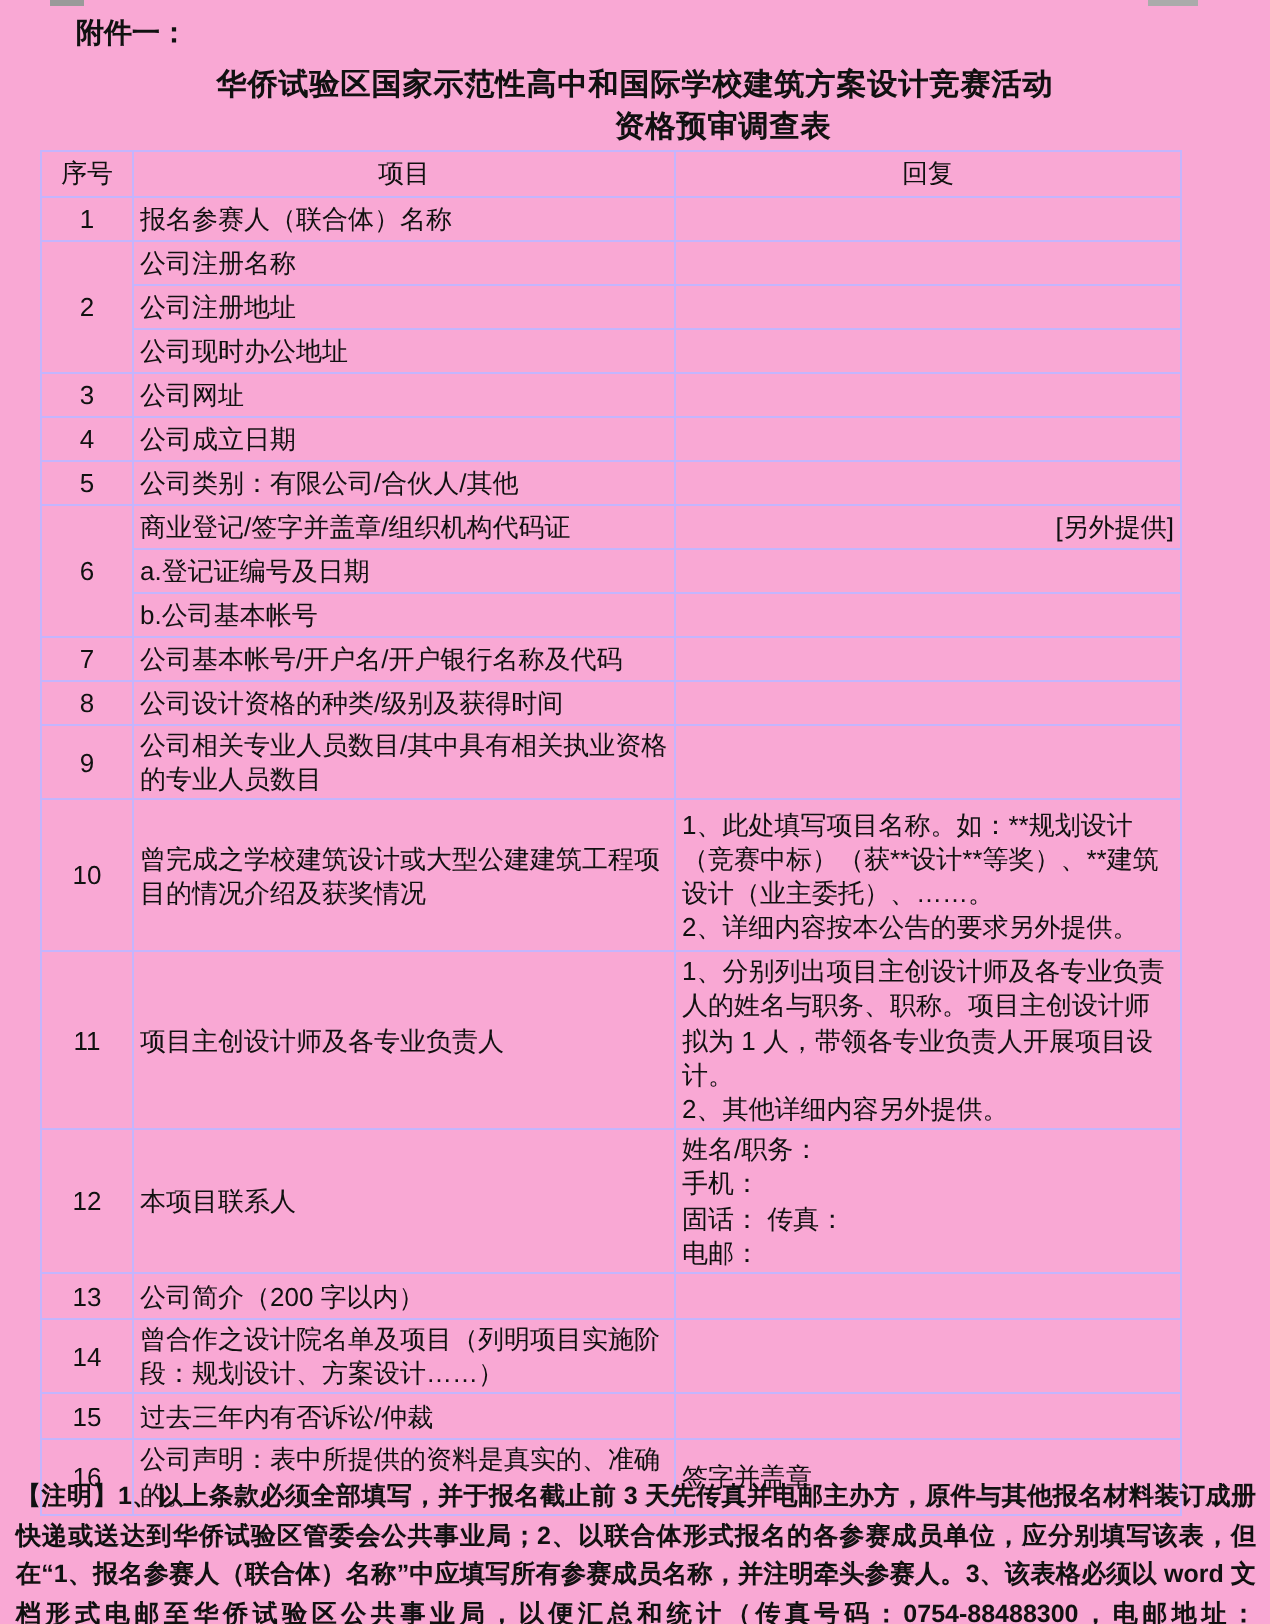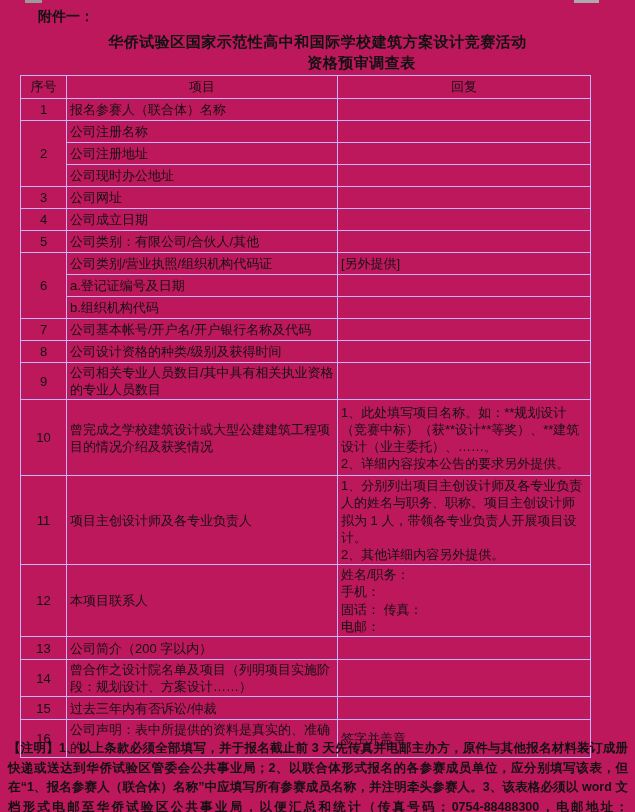--- a/index.html
+++ b/index.html
@@ -1,36 +1,36 @@
 <!DOCTYPE html>
 <html><head>
 <meta charset="utf-8">
 <style>
   html,body{margin:0;padding:0;background:#fff;}
   .page{
-    position:relative;width:635px;height:812px;background:#be185d;overflow:hidden;
+    position:relative;width:635px;height:812px;background:#f9a8d4;overflow:hidden;
     font-family:"Liberation Sans","DejaVu Sans",sans-serif;color:#111;
   }
   .artifact{position:absolute;top:0;height:3px;}
   .artifact-left{left:25px;width:17px;background:#9a9a9a;}
   .artifact-right{left:574px;width:25px;background:#ababab;}
   .attachment{position:absolute;left:38px;top:8px;font-size:14px;font-weight:bold;}
   .title1{position:absolute;left:0;top:33px;width:100%;text-align:center;font-size:15px;font-weight:bold;letter-spacing:.5px;}
   .title2{position:absolute;left:0;top:54px;width:100%;text-align:center;font-size:15px;font-weight:bold;letter-spacing:.5px;padding-left:44px;}
   table.form{
     position:absolute;left:20px;top:75px;width:570px;
     border-collapse:collapse;table-layout:fixed;
   }
   table.form td{
     border:1px solid #c4b5fd;font-size:13px;line-height:1.32;color:#111;
     padding:1px 3px;vertical-align:middle;overflow:hidden;
   }
   td.no{text-align:center;}
   tr.hdr td{text-align:center;}
-  td.reply-center{text-align:left;}
+  td.reply-center{text-align:right;}
   td.pre{white-space:pre-wrap;vertical-align:top;padding-top:2px;line-height:1.34;margin-top:23px;}
   td.sign{font-size:16px;padding-left:22px;}
   .note{
     position:absolute;left:8px;top:739px;width:620px;
     font-size:12.5px;font-weight:bold;line-height:19.5px;text-align:justify;color:#111;
   }
 </style>
 </head>
 <body>
 
@@ -88,29 +88,29 @@
       <td></td>
     </tr>
     <tr style="height:22px">
       <td class="no">5</td>
       <td>公司类别：有限公司/合伙人/其他</td>
       <td></td>
     </tr>
 
     <tr style="height:22px">
       <td class="no" rowspan="3">6</td>
-      <td>公司类别/营业执照/组织机构代码证</td>
+      <td>商业登记/签字并盖章/组织机构代码证</td>
       <td class="reply-center">[另外提供]</td>
     </tr>
     <tr style="height:22px">
       <td>a.登记证编号及日期</td>
       <td></td>
     </tr>
     <tr style="height:22px">
-      <td>b.组织机构代码</td>
+      <td>b.公司基本帐号</td>
       <td></td>
     </tr>
 
     <tr style="height:22px">
       <td class="no">7</td>
       <td>公司基本帐号/开户名/开户银行名称及代码</td>
       <td></td>
     </tr>
     <tr style="height:22px">
       <td class="no">8</td>

